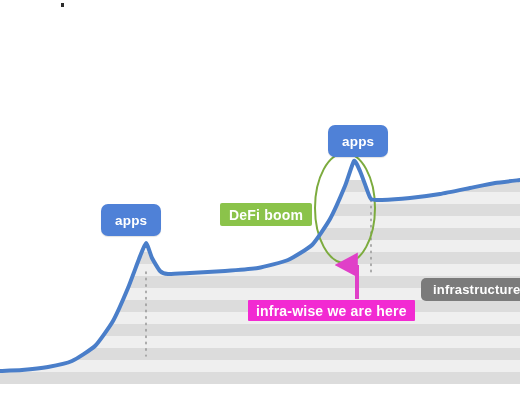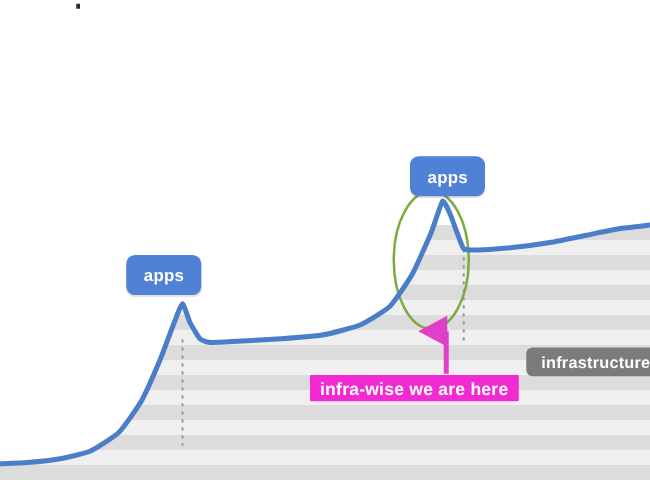--- a/index.html
+++ b/index.html
@@ -139,18 +139,19 @@
 
     <line id="pink-arrow" x1="357" y1="299" x2="357" y2="265" stroke="#e040c8" stroke-width="4" marker-end="url(#pink-arrowhead)"></line>
   </svg>
 
   <div id="top-speck"></div>
 
   <div id="apps-badge-1" class="chip chip-apps">apps</div>
 
   <div id="apps-badge-2" class="chip chip-apps">apps</div>
 
+  <div id="defi-boom-label" class="chip">DeFi boom</div>
 
   <div id="here-label" class="chip">infra-wise we are here</div>
 
   <div id="infrastructure-label" class="chip">infrastructure sta</div>
 
 </div>
 
 </body></html>

